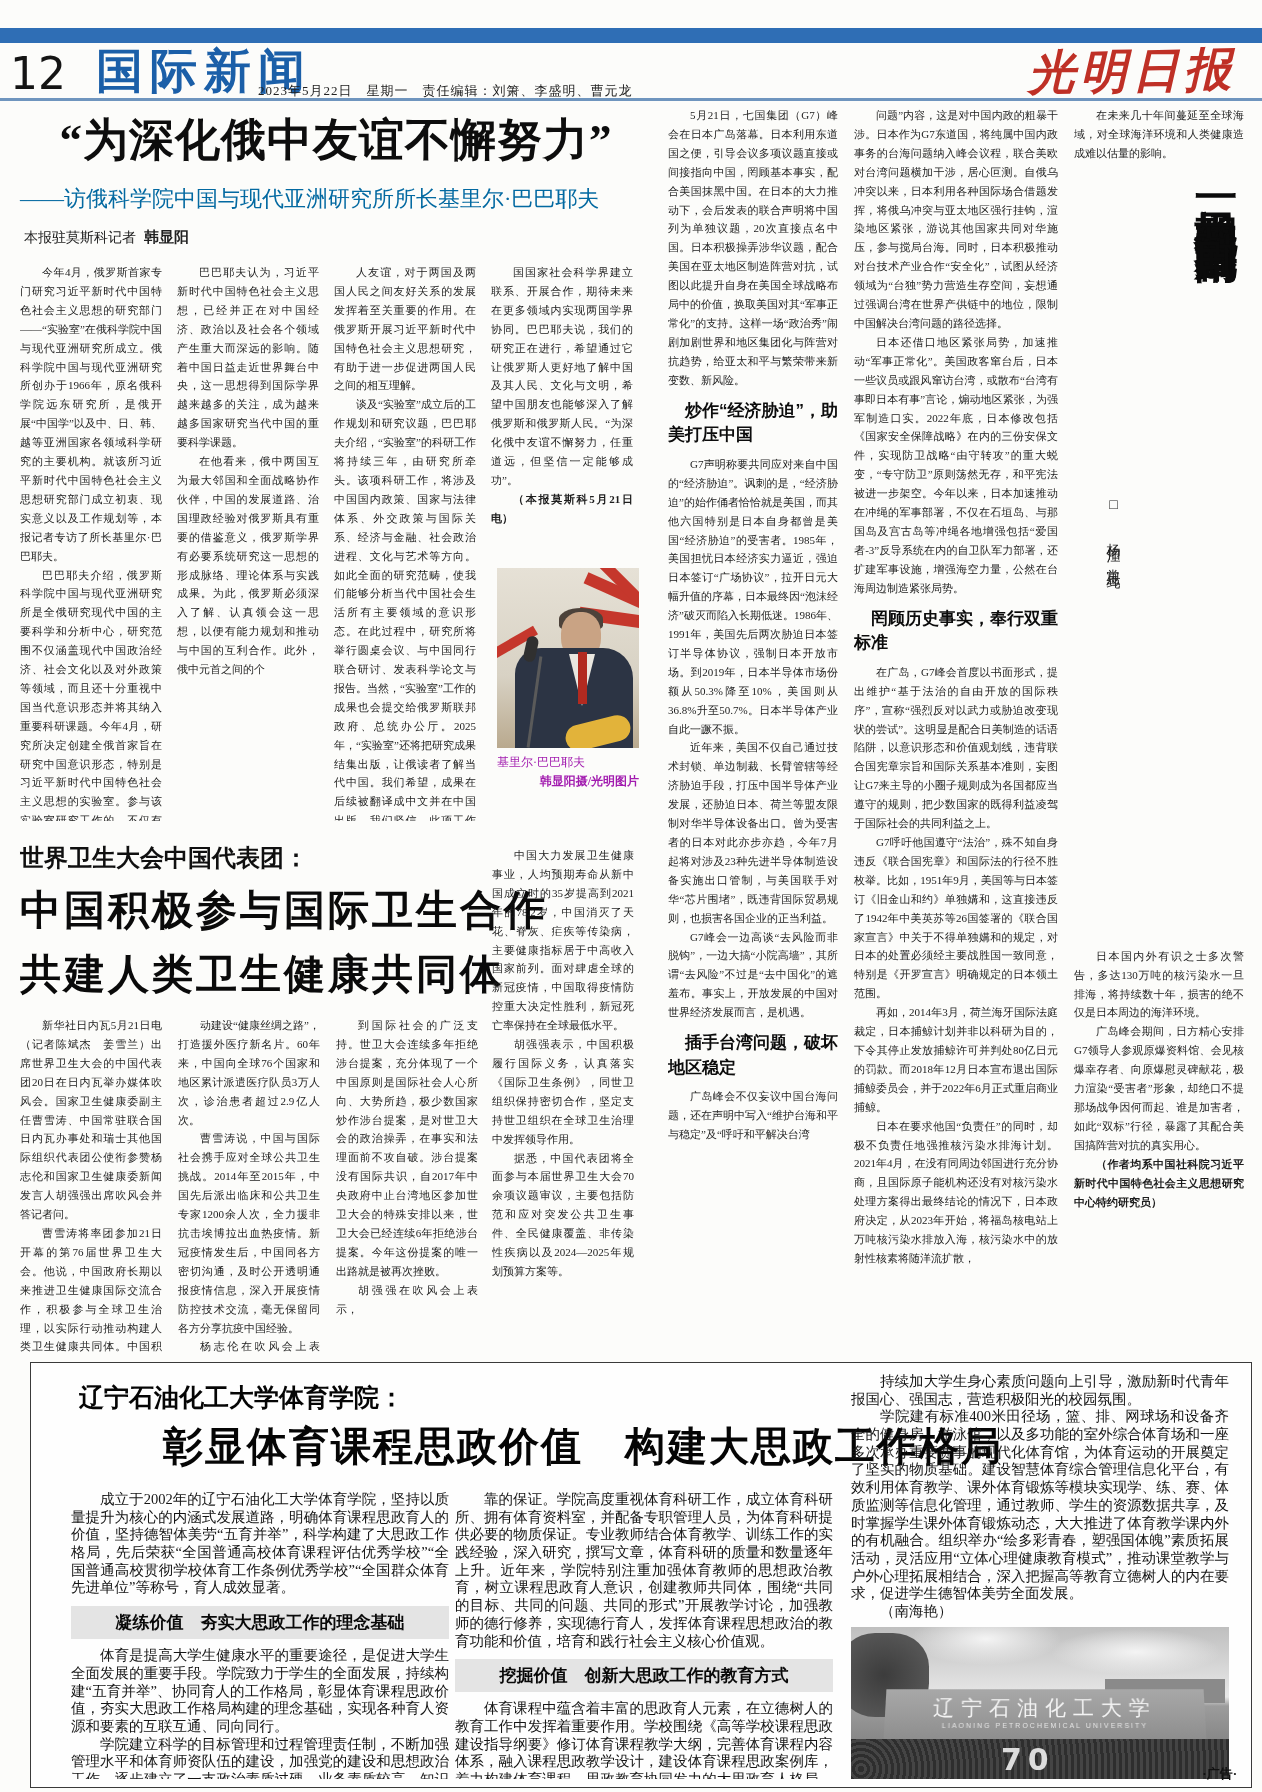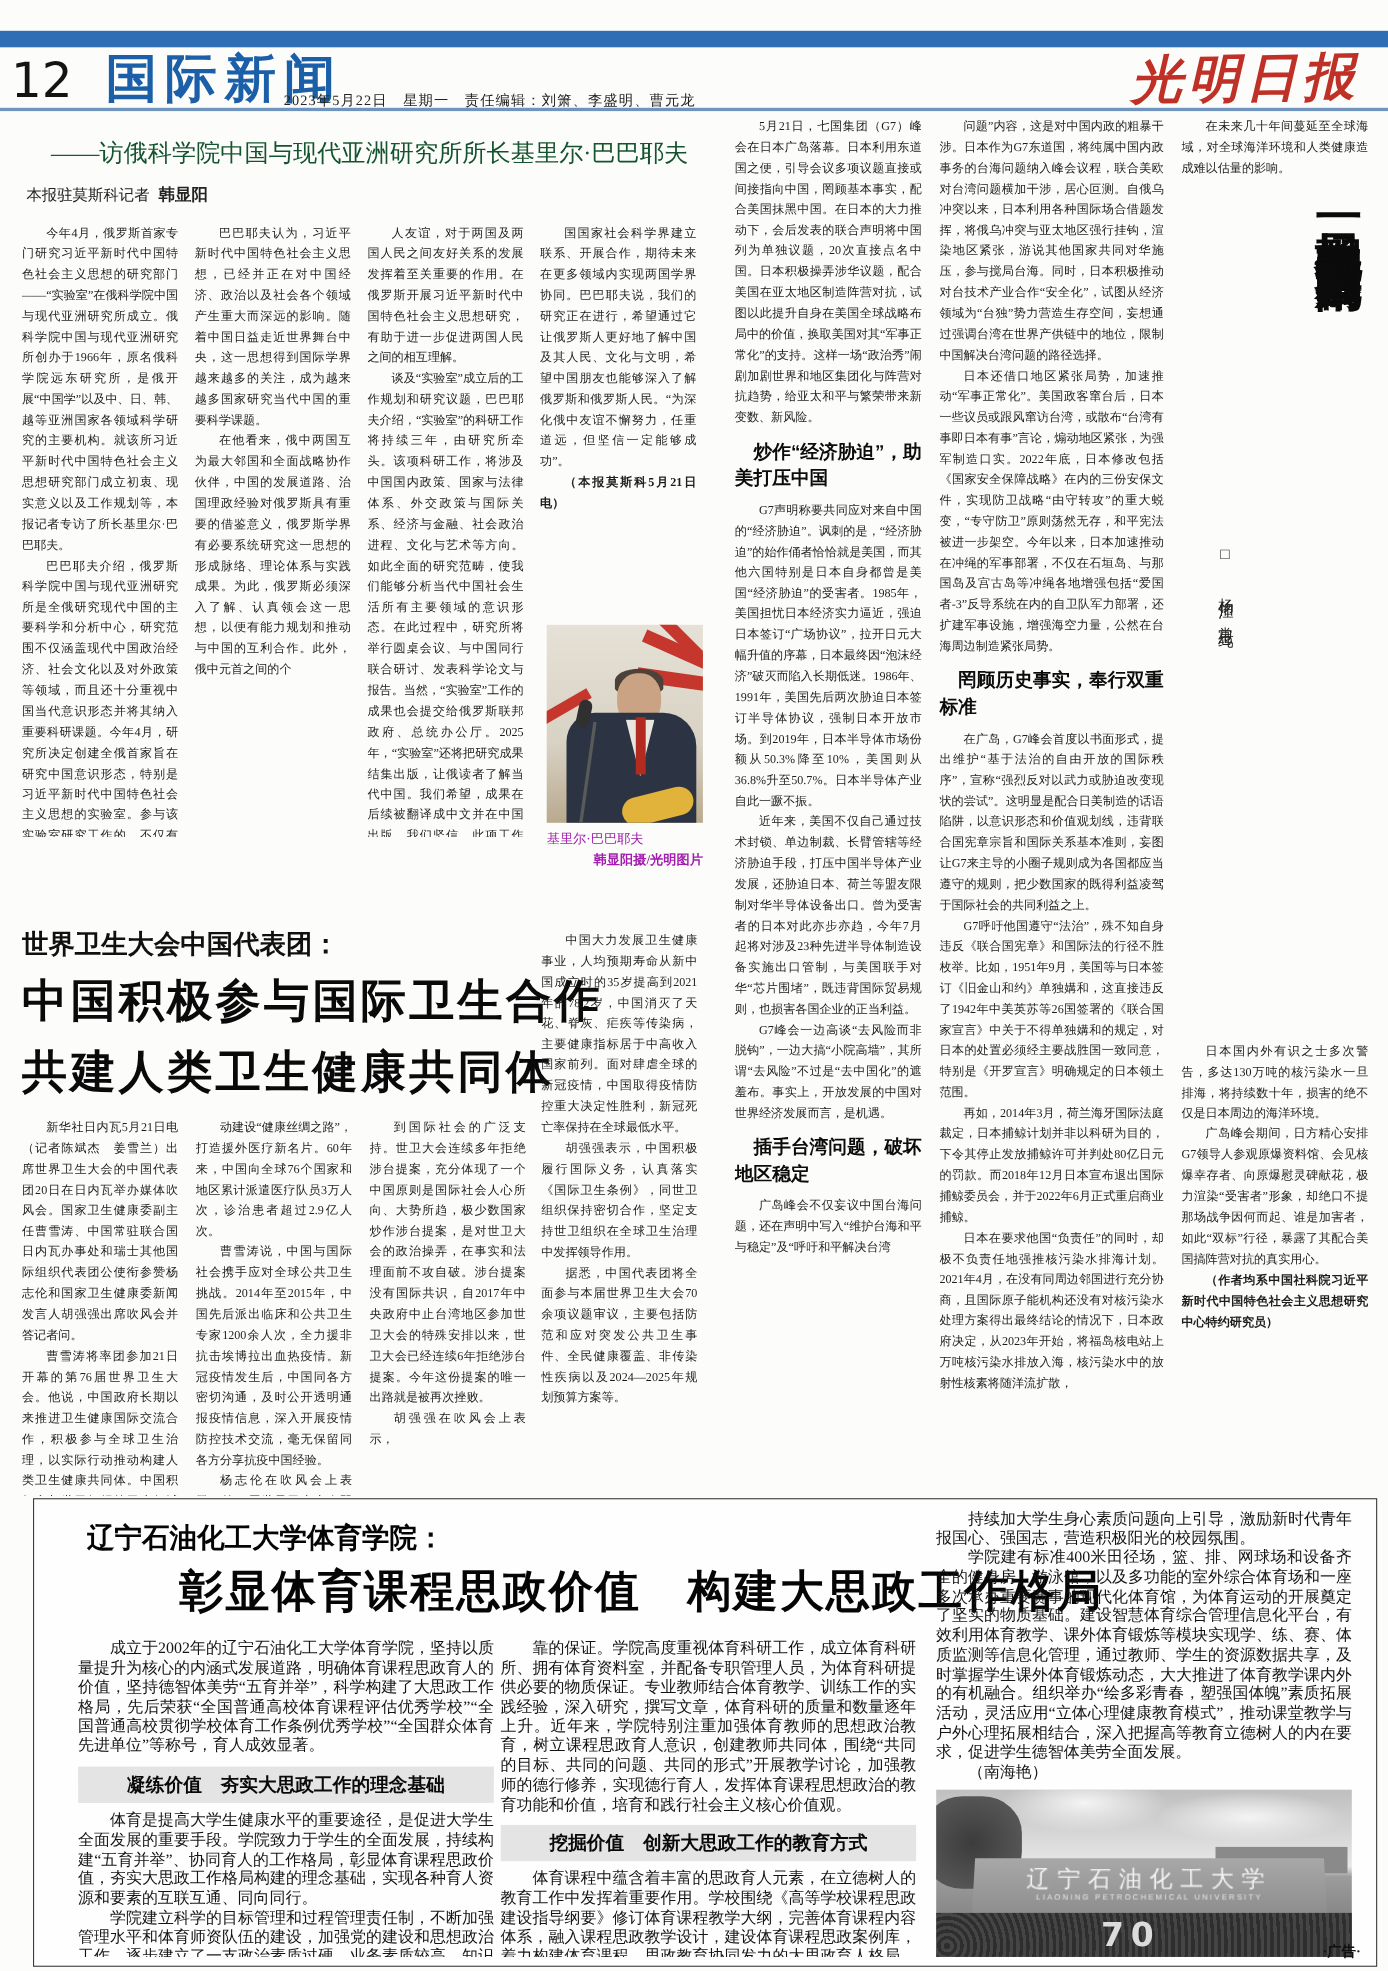--- a/index.html
+++ b/index.html
@@ -13,21 +13,21 @@
   .hdr-date { position:absolute; left:258px; top:82px; font-size:13px; color:#222; letter-spacing:1px; }
   .masthead { position:absolute; right:26px; top:40px; font-size:47px; color:#bf3026; font-weight:bold; font-style:italic; letter-spacing:5px; font-family:"DejaVu Serif", serif; transform:rotate(-1deg); }
   .hdr-rule { position:absolute; left:0; top:98px; width:100%; height:3px; background:#6f95be; }
 
   
   .bt p { font-size:11px; line-height:1.72; text-align:justify; text-indent:2em; color:#1d1d1d; }
 
   
   .interview { position:absolute; left:20px; top:110px; width:632px; }
   .iv-headline { font-size:45px; font-weight:900; text-align:center; letter-spacing:1px; color:#0d0d0d; font-family:"Liberation Serif", serif; }
-  .iv-sub { font-size:22px; text-align:center; margin-top:14px; color:#14532d; }
+  .iv-sub { font-size:22px; margin-top:14px; color:#0369a1; }
   .iv-byline { font-size:14px; margin-top:14px; margin-left:4px; color:#222; }
   .iv-byline b { font-size:15px; margin-left:8px; }
   .iv-cols { display:flex; gap:15px; margin-top:16px; height:558px; overflow:hidden; }
   .iv-col { width:142px; overflow:hidden; }
   .iv-col.short { height:272px; }
   .iv-ending { font-weight:bold; text-indent:2em; font-size:11px; line-height:1.72; }
 
   
   .photo { position:absolute; left:497px; top:568px; width:142px; height:180px; overflow:hidden; background:linear-gradient(180deg,#e6e1d6 0%,#d8d2c4 60%,#b9a98e 100%); }
   .ray { position:absolute; background:#c5372c; }
@@ -93,20 +93,21 @@
 <div class="page">
 
   <div class="topbar"></div>
   <div class="hdr-num">12</div>
   <div class="hdr-section">国际新闻</div>
   <div class="hdr-date">2023年5月22日　星期一　责任编辑：刘箫、李盛明、曹元龙</div>
   <div class="masthead">光明日报</div>
   <div class="hdr-rule"></div>
 
   <div class="interview">
+    <div class="iv-headline">“为深化俄中友谊不懈努力”</div>
     <div class="iv-sub">——访俄科学院中国与现代亚洲研究所所长基里尔·巴巴耶夫</div>
     <div class="iv-byline">
       <span>本报驻莫斯科记者</span><b>韩显阳</b>
     </div>
     <div class="iv-cols bt">
       <div class="iv-col">
         <p>今年4月，俄罗斯首家专门研究习近平新时代中国特色社会主义思想的研究部门——“实验室”在俄科学院中国与现代亚洲研究所成立。俄科学院中国与现代亚洲研究所创办于1966年，原名俄科学院远东研究所，是俄开展“中国学”以及中、日、韩、越等亚洲国家各领域科学研究的主要机构。就该所习近平新时代中国特色社会主义思想研究部门成立初衷、现实意义以及工作规划等，本报记者专访了所长基里尔·巴巴耶夫。</p>
         <p>巴巴耶夫介绍，俄罗斯科学院中国与现代亚洲研究所是全俄研究现代中国的主要科学和分析中心，研究范围不仅涵盖现代中国政治经济、社会文化以及对外政策等领域，而且还十分重视中国当代意识形态并将其纳入重要科研课题。今年4月，研究所决定创建全俄首家旨在研究中国意识形态，特别是习近平新时代中国特色社会主义思想的实验室。参与该实验室研究工作的，不仅有来自该所的专家，还有来自世界经济和国际关系研究所、莫斯科研究性大学高等经济学院这两个研究当代中国的权威科研机构的领先学者。</p>
       </div>
       <div class="iv-col">

